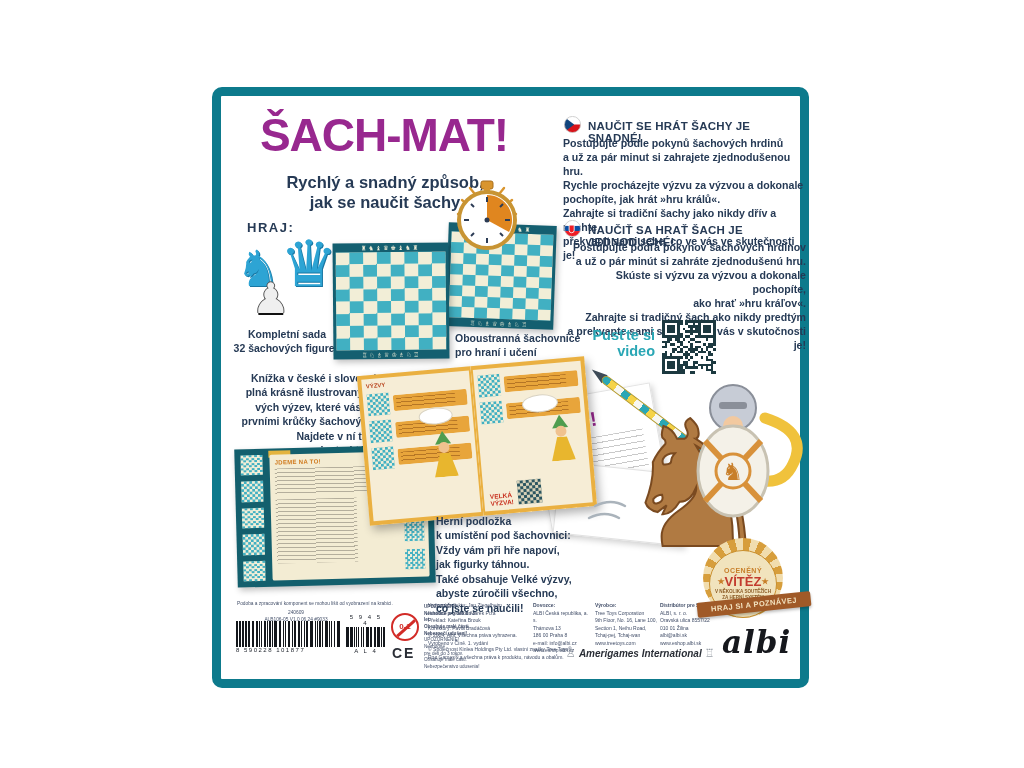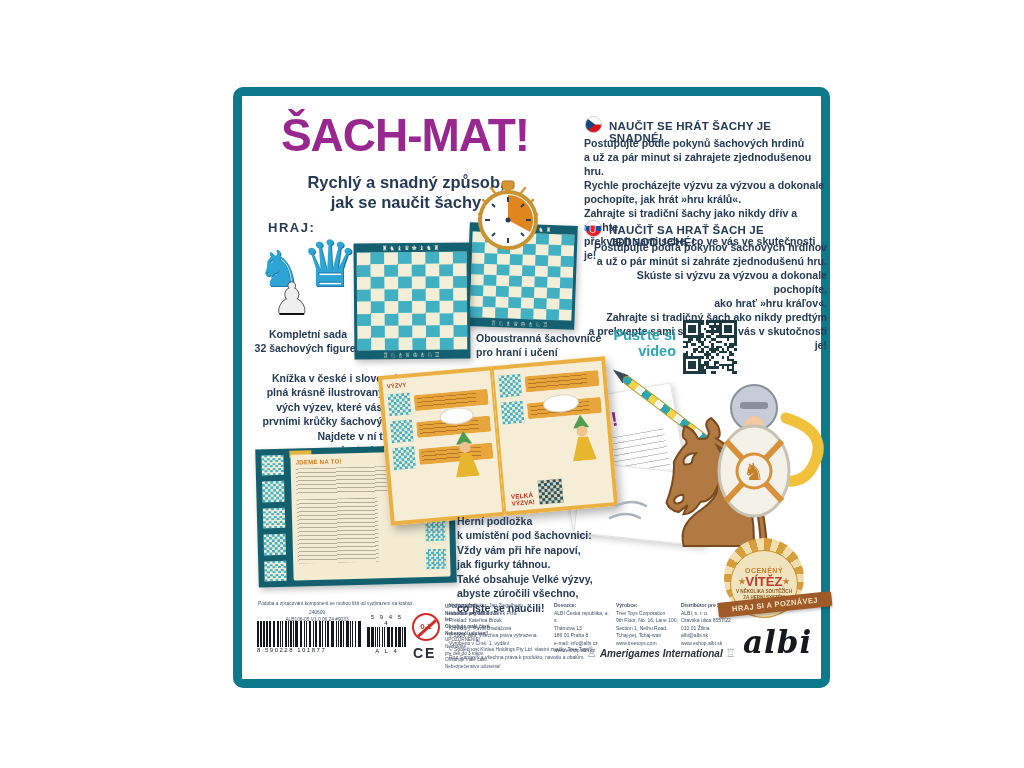--- a/index.html
+++ b/index.html
@@ -1,17 +1,17 @@
 <!DOCTYPE html>
 <html><head>
 <meta charset="utf-8">
 <style>
   html,body{margin:0;padding:0;background:#fff;}
   .page{position:relative;width:823px;height:768px;background:#fff;overflow:hidden;
-        font-family:"Liberation Sans",sans-serif;color:#263a55;margin-left:21px;}
+        font-family:"Liberation Sans",sans-serif;color:#263a55;}
   .abs{position:absolute;}
   .ml{white-space:pre-line;}
   .chess{font-family:"DejaVu Sans",sans-serif;}
 
   
   #frame{left:212px;top:87px;width:579px;height:583px;border:9px solid #0d7a8c;border-radius:10px;background:#fff;}
 
   
   #title{left:238px;top:108px;width:292px;text-align:center;font-size:46px;font-weight:800;
          letter-spacing:-1px;color:#98288f;}

